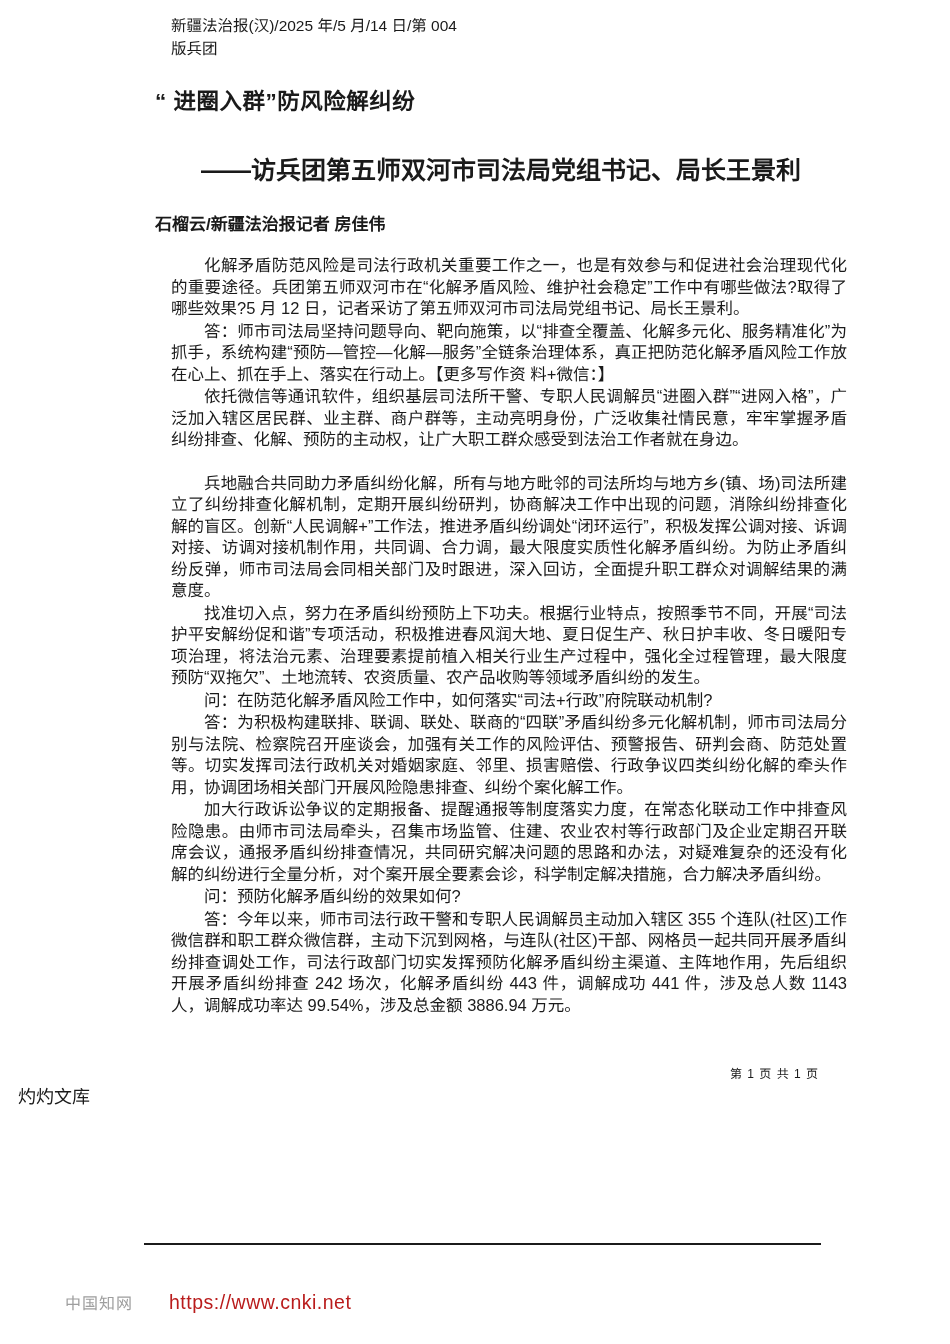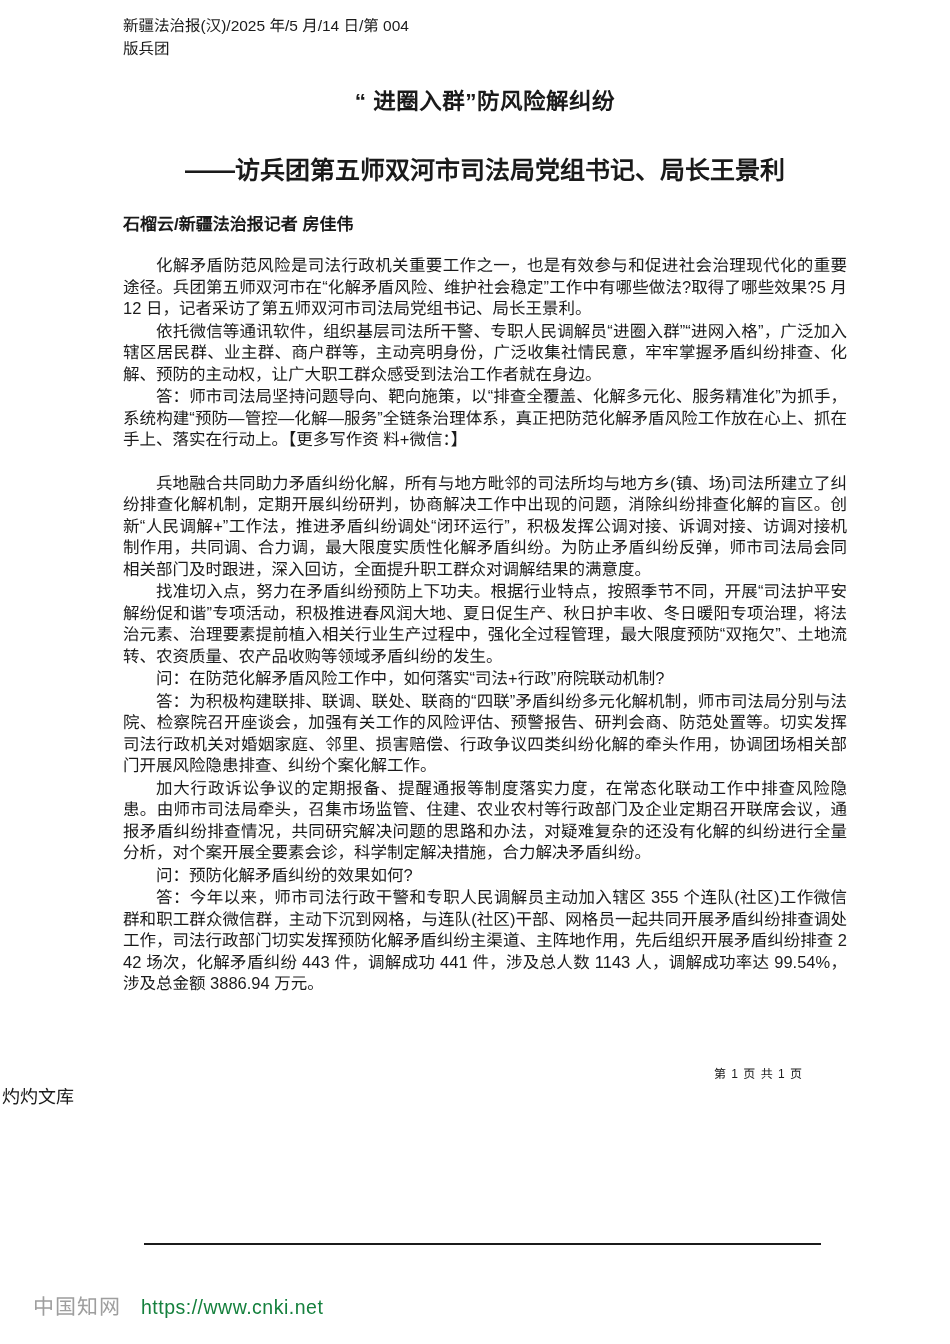--- a/index.html
+++ b/index.html
@@ -1,15 +1,15 @@
 <!DOCTYPE html>
 <html lang="zh-CN"><head>
 <meta charset="utf-8">
 <style>
-  * { box-sizing: border-box; }
+  * { box-sizing: border-box; padding-left: 16px; }
   html, body { margin: 0; padding: 0; }
   body {
     width: 950px; height: 1344px;
     background: #ffffff;
     position: relative;
     font-family: "Liberation Sans", "DejaVu Sans", sans-serif;
     color: #1a1a1a;
     overflow: hidden;
   }
   .page { position: absolute; inset: 0; }
@@ -19,21 +19,21 @@
     left: 123px; top: 14px;
     width: 724px;
   }
   .pub-info {
     font-size: 15.5px;
     line-height: 23px;
     text-align: left;
   }
   .article-title {
     margin-top: 23px;
-    text-align: center;
+    text-align: left;
     font-size: 22.5px;
     font-weight: bold;
     letter-spacing: 0.5px;
   }
   .article-subtitle {
     margin-top: 35px;
     text-align: center;
     font-size: 25px;
     font-weight: bold;
   }
@@ -74,28 +74,28 @@
     background: #1b1b1b;
   }
   .cnki-footer {
     position: absolute;
     left: 33px; top: 1290px;
     display: flex;
     align-items: baseline;
     color: #9e9e9e;
   }
   .cnki-brand {
-    font-size: 21px;
+    font-size: 16px;
     font-weight: 500;
     letter-spacing: 1px;
   }
   .cnki-url {
     margin-left: 20px;
     font-size: 19.5px;
-    color: #15803d;
+    color: #b91c1c;
     letter-spacing: 0.5px;
   }
 </style>
 </head>
 <body>
 
 <div class="page">
 
   <div class="content">
 
@@ -105,22 +105,22 @@
     </div>
 
     <div class="article-title">“ 进圈入群”防风险解纠纷</div>
 
     <div class="article-subtitle">——访兵团第五师双河市司法局党组书记、局长王景利</div>
 
     <div class="article-byline">石榴云/新疆法治报记者 房佳伟</div>
 
     <div class="article-body">
       <p>化解矛盾防范风险是司法行政机关重要工作之一，也是有效参与和促进社会治理现代化的重要途径。兵团第五师双河市在“化解矛盾风险、维护社会稳定”工作中有哪些做法?取得了哪些效果?5 月 12 日，记者采访了第五师双河市司法局党组书记、局长王景利。</p>
+      <p>答：师市司法局坚持问题导向、靶向施策，以“排查全覆盖、化解多元化、服务精准化”为抓手，系统构建“预防—管控—化解—服务”全链条治理体系，真正把防范化解矛盾风险工作放在心上、抓在手上、落实在行动上。【更多写作资 料+微信：】</p>
       <p>依托微信等通讯软件，组织基层司法所干警、专职人民调解员“进圈入群”“进网入格”，广泛加入辖区居民群、业主群、商户群等，主动亮明身份，广泛收集社情民意，牢牢掌握矛盾纠纷排查、化解、预防的主动权，让广大职工群众感受到法治工作者就在身边。</p>
-      <p>答：师市司法局坚持问题导向、靶向施策，以“排查全覆盖、化解多元化、服务精准化”为抓手，系统构建“预防—管控—化解—服务”全链条治理体系，真正把防范化解矛盾风险工作放在心上、抓在手上、落实在行动上。【更多写作资 料+微信：】</p>
       <div class="blank-line"></div>
       <p>兵地融合共同助力矛盾纠纷化解，所有与地方毗邻的司法所均与地方乡(镇、场)司法所建立了纠纷排查化解机制，定期开展纠纷研判，协商解决工作中出现的问题，消除纠纷排查化解的盲区。创新“人民调解+”工作法，推进矛盾纠纷调处“闭环运行”，积极发挥公调对接、诉调对接、访调对接机制作用，共同调、合力调，最大限度实质性化解矛盾纠纷。为防止矛盾纠纷反弹，师市司法局会同相关部门及时跟进，深入回访，全面提升职工群众对调解结果的满意度。</p>
       <p>找准切入点，努力在矛盾纠纷预防上下功夫。根据行业特点，按照季节不同，开展“司法护平安解纷促和谐”专项活动，积极推进春风润大地、夏日促生产、秋日护丰收、冬日暖阳专项治理，将法治元素、治理要素提前植入相关行业生产过程中，强化全过程管理，最大限度预防“双拖欠”、土地流转、农资质量、农产品收购等领域矛盾纠纷的发生。</p>
       <p>问：在防范化解矛盾风险工作中，如何落实“司法+行政”府院联动机制?</p>
       <p>答：为积极构建联排、联调、联处、联商的“四联”矛盾纠纷多元化解机制，师市司法局分别与法院、检察院召开座谈会，加强有关工作的风险评估、预警报告、研判会商、防范处置等。切实发挥司法行政机关对婚姻家庭、邻里、损害赔偿、行政争议四类纠纷化解的牵头作用，协调团场相关部门开展风险隐患排查、纠纷个案化解工作。</p>
       <p>加大行政诉讼争议的定期报备、提醒通报等制度落实力度，在常态化联动工作中排查风险隐患。由师市司法局牵头，召集市场监管、住建、农业农村等行政部门及企业定期召开联席会议，通报矛盾纠纷排查情况，共同研究解决问题的思路和办法，对疑难复杂的还没有化解的纠纷进行全量分析，对个案开展全要素会诊，科学制定解决措施，合力解决矛盾纠纷。</p>
       <p>问：预防化解矛盾纠纷的效果如何?</p>
       <p>答：今年以来，师市司法行政干警和专职人民调解员主动加入辖区 355 个连队(社区)工作微信群和职工群众微信群，主动下沉到网格，与连队(社区)干部、网格员一起共同开展矛盾纠纷排查调处工作，司法行政部门切实发挥预防化解矛盾纠纷主渠道、主阵地作用，先后组织开展矛盾纠纷排查 242 场次，化解矛盾纠纷 443 件，调解成功 441 件，涉及总人数 1143 人，调解成功率达 99.54%，涉及总金额 3886.94 万元。</p>
     </div>
 

